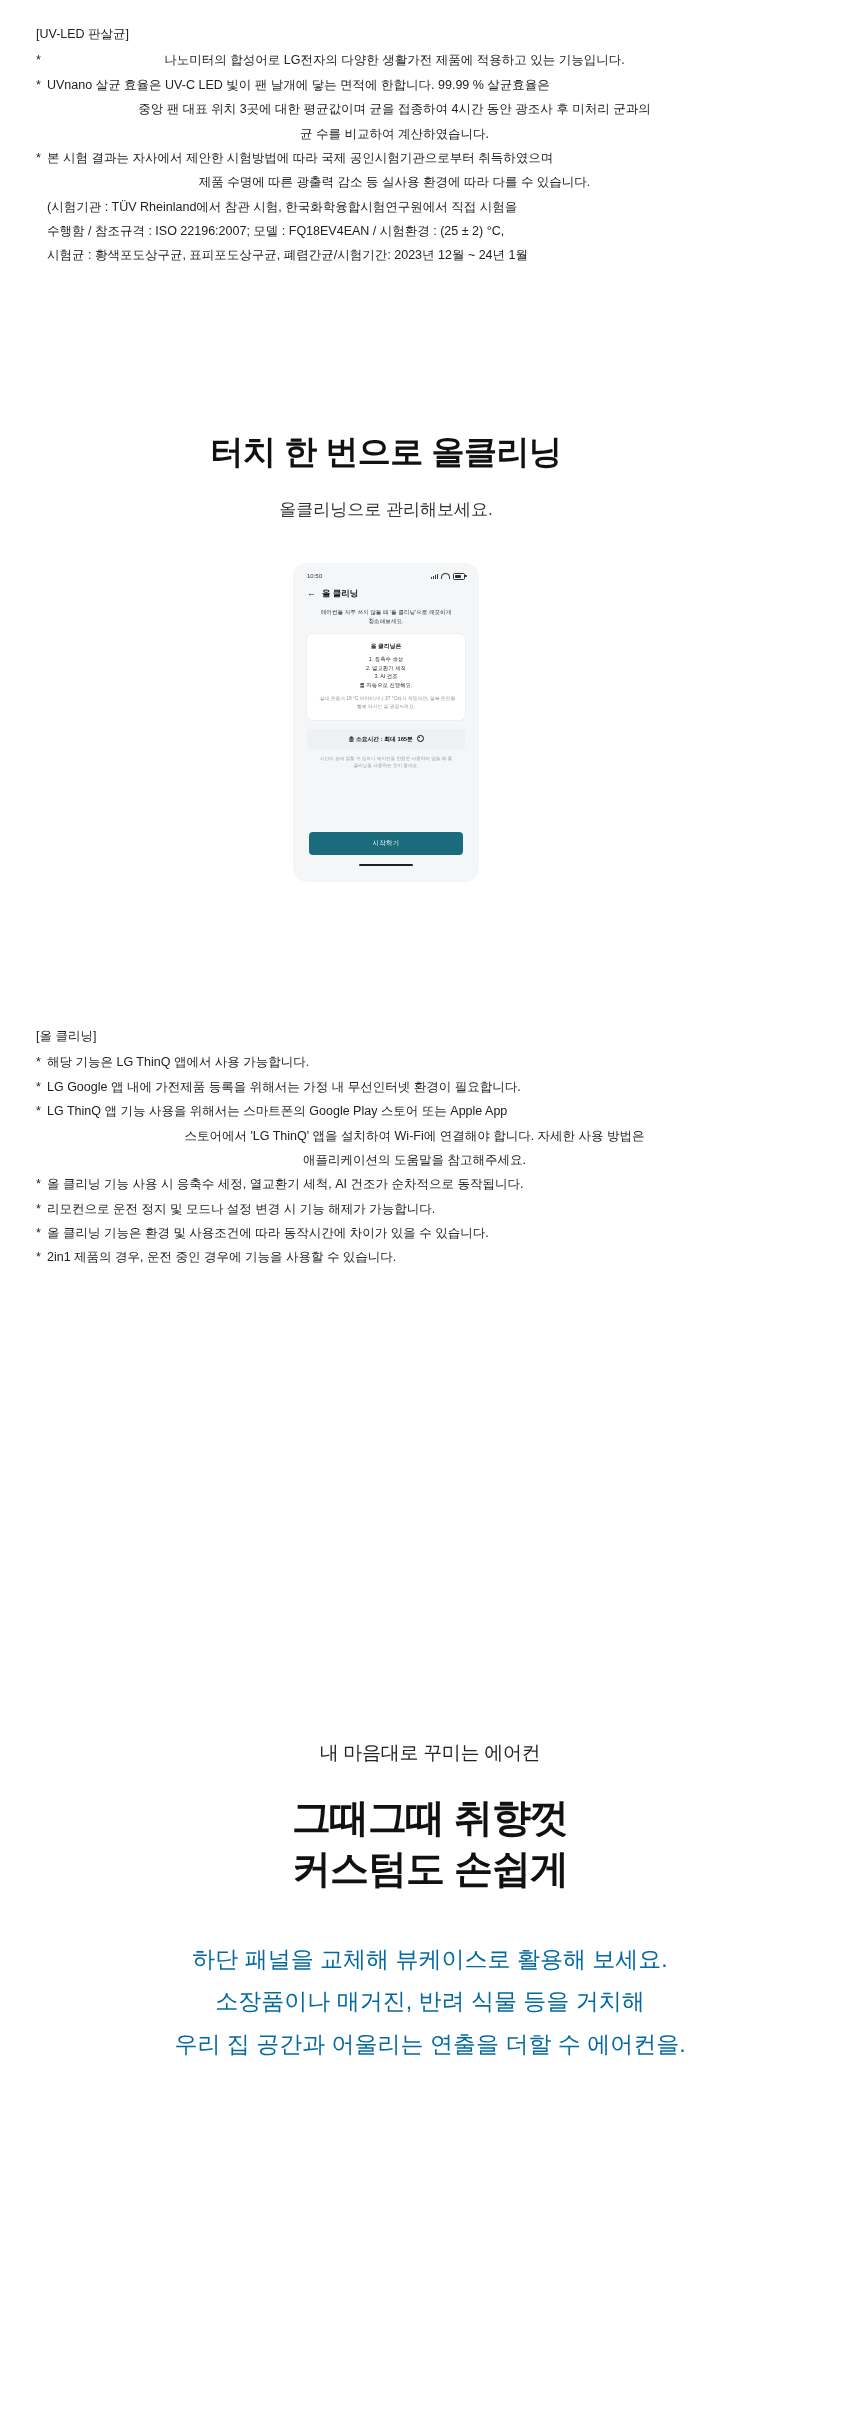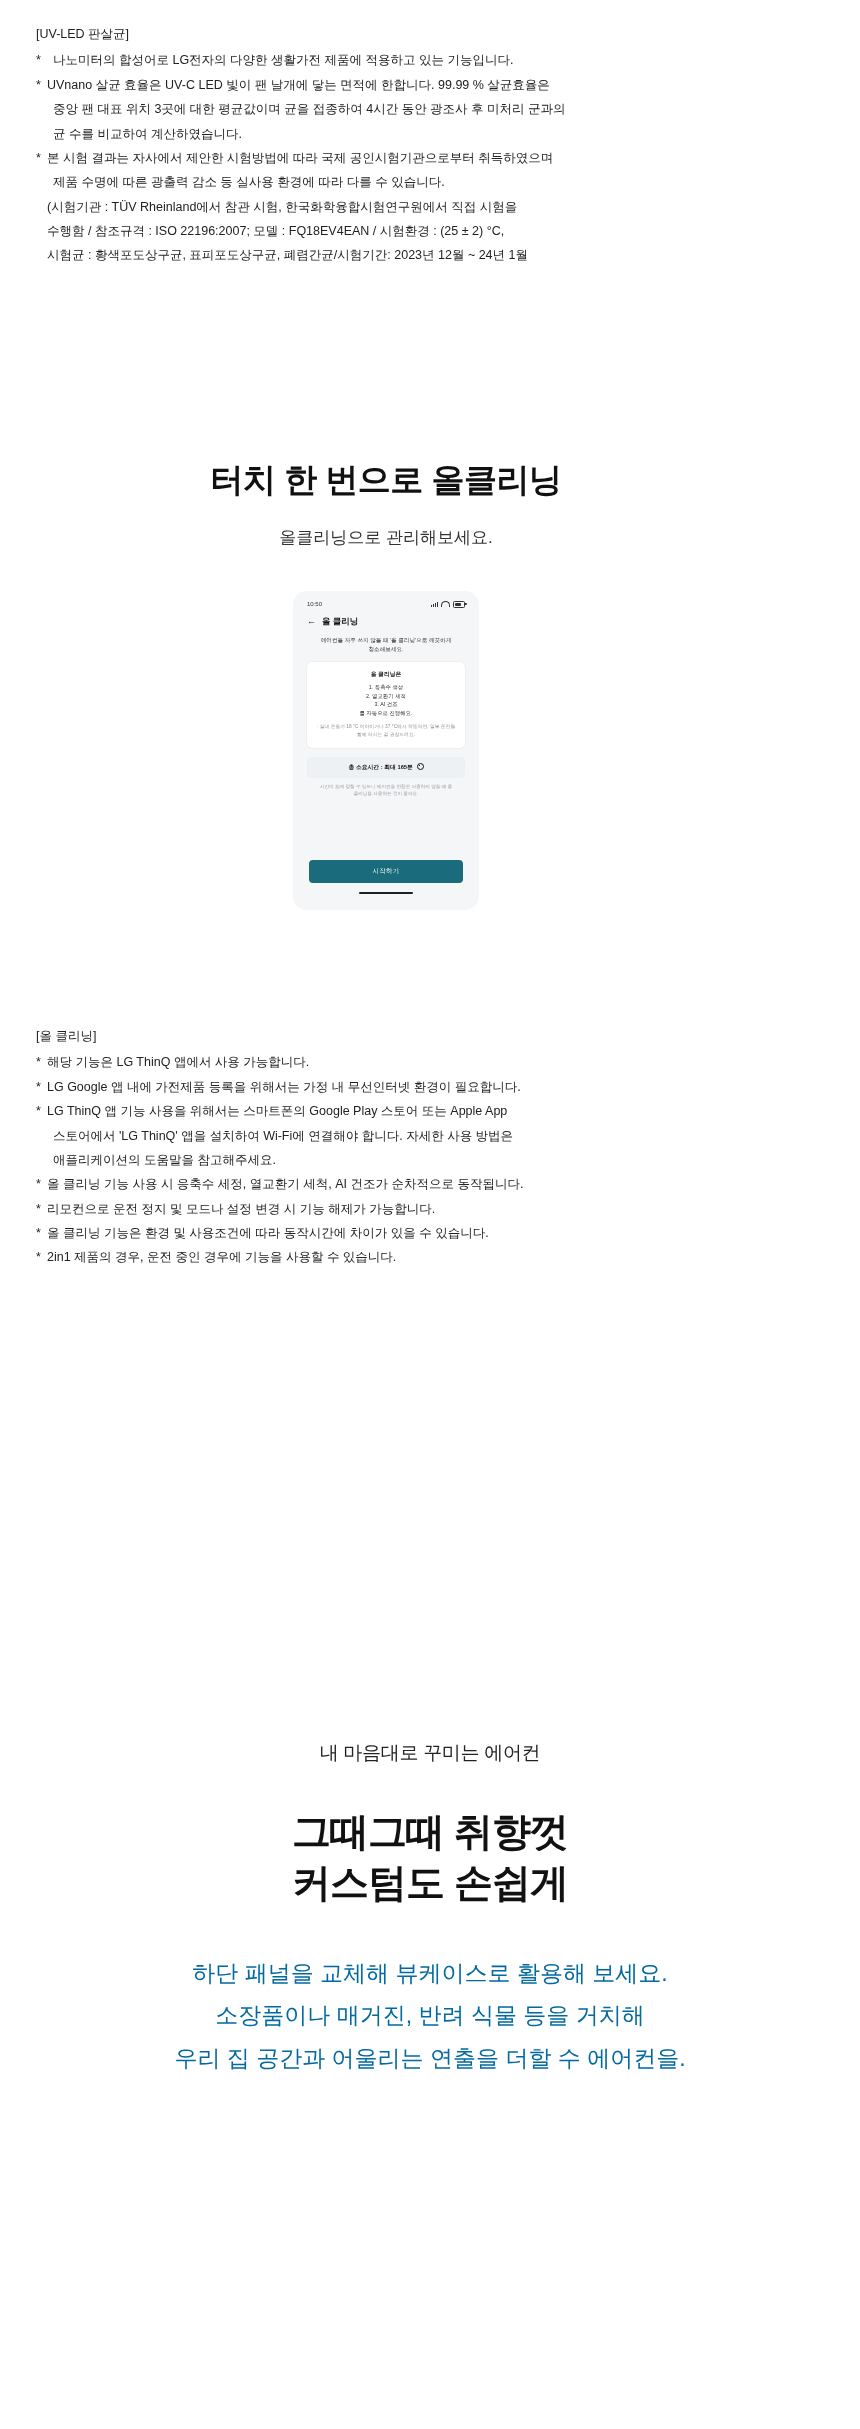--- a/index.html
+++ b/index.html
@@ -40,20 +40,21 @@
   }
   .notes .note-body {
     flex: 1 1 auto;
   }
   .notes .note-body .ln {
     display: block;
     white-space: pre-wrap;
   }
   .notes .note-body .ln.ind {
     padding-left: 6px;
+    text-align: center;
   }
   .notes .plain {
     padding-left: 11px;
   }
   .notes .plain .ln {
     display: block;
   }
 
   #uvled-notes {
     position: absolute;
@@ -62,21 +63,20 @@
     width: 700px;
   }
 
   
   #allclean-section {
     position: absolute;
     left: 0;
     top: 430px;
     width: 772px;
     text-align: center;
-    margin-top: 28px;
   }
   .headline {
     font-size: 33px;
     font-weight: bold;
     letter-spacing: -0.5px;
     color: #111111;
     margin: 0;
   }
   .subcopy {
     margin-top: 20px;
@@ -275,21 +275,21 @@
     position: absolute;
     left: 0;
     top: 1740px;
     width: 860px;
     text-align: center;
   }
   .eyebrow {
     font-size: 19px;
     color: #222222;
     letter-spacing: -0.3px;
-    margin-bottom: 40px;
+    margin-bottom: 26px;
   }
   .big-headline {
     font-size: 39px;
     font-weight: bold;
     line-height: 1.32;
     letter-spacing: -1px;
     color: #111111;
   }
   .big-headline .ln { display: block; }
   .custom-copy {

